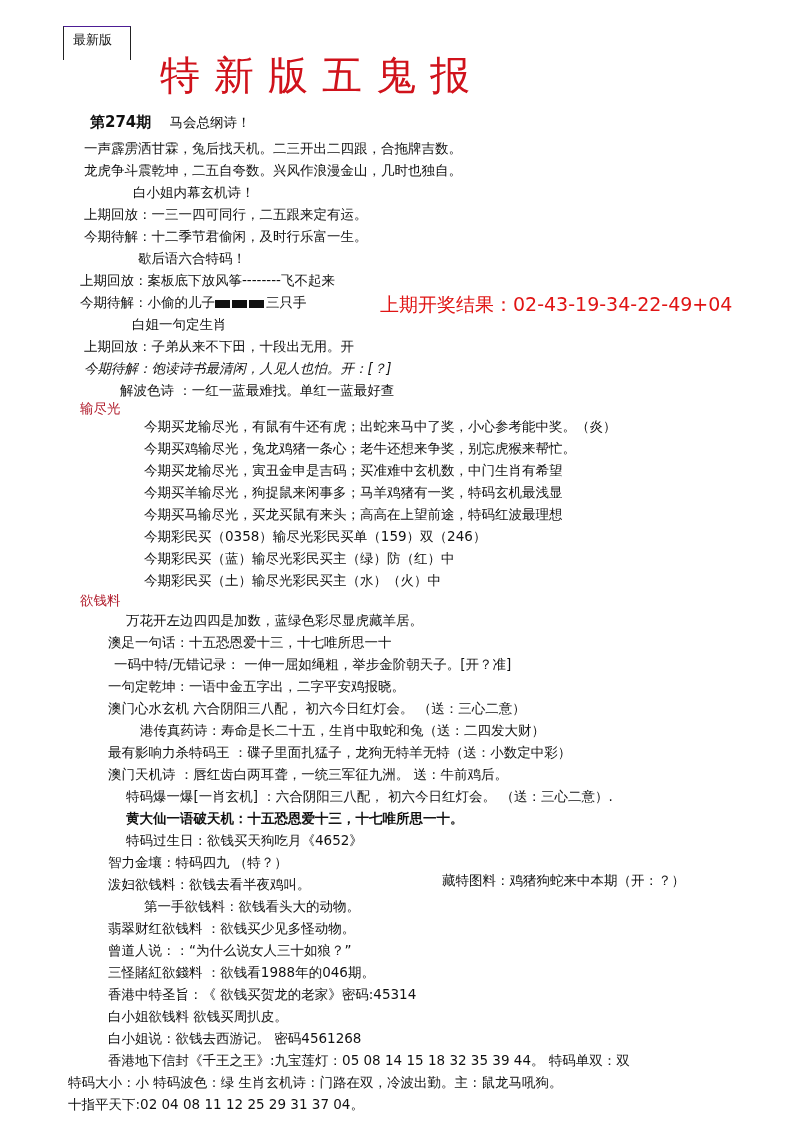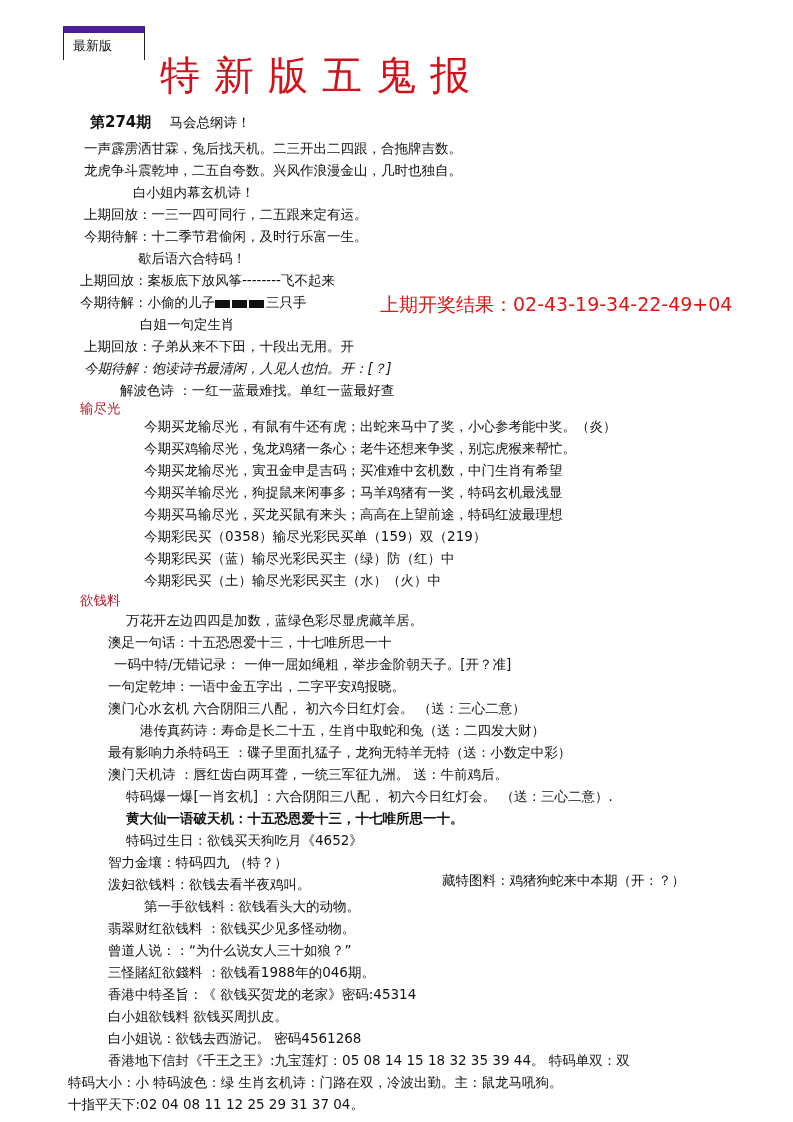--- a/index.html
+++ b/index.html
@@ -2,22 +2,22 @@
 <html><head>
   <meta charset="utf-8">
   <style>
     html, body { margin: 0; padding: 0; background: #ffffff; }
     body {
       width: 793px; height: 1122px; position: relative; overflow: hidden;
       font-family: "DejaVu Sans", "Liberation Sans", sans-serif;
       color: #111111;
     }
     .badge-box {
-      position: absolute; left: 63px; top: 26px; width: 82px; height: 34px;
-      border-left: 1px solid #222; border-top: 7px solid #4c1d95; border-right: 1px solid #222;
+      position: absolute; left: 63px; top: 26px; width: 68px; height: 34px;
+      border-left: 1px solid #222; border-top: 1px solid #4c1d95; border-right: 1px solid #222;
       box-sizing: border-box;
     }
     .badge-text {
       position: absolute; left: 9px; top: 4px; font-size: 13px; color: #111;
     }
     .title {
       position: absolute; left: 160px; top: 48px; font-size: 40px;
       color: #d0121b; letter-spacing: 14px; white-space: nowrap;
       font-family: Liberation Sans, sans-serif;
     }
@@ -51,40 +51,40 @@
 </div>
 
 <div id="lines">
     <div class="line" style="left: 84px; top: 138px;">一声霹雳洒甘霖，兔后找天机。二三开出二四跟，合拖牌吉数。</div>
     <div class="line" style="left: 84px; top: 160px;">龙虎争斗震乾坤，二五自夸数。兴风作浪漫金山，几时也独自。</div>
     <div class="line" style="left: 133px; top: 182px;">白小姐内幕玄机诗！</div>
     <div class="line" style="left: 84px; top: 204px;">上期回放：一三一四可同行，二五跟来定有运。</div>
     <div class="line" style="left: 84px; top: 226px;">今期待解：十二季节君偷闲，及时行乐富一生。</div>
     <div class="line" style="left: 138px; top: 248px;">歇后语六合特码！</div>
     <div class="line" style="left: 80px; top: 270px;">上期回放：案板底下放风筝--------飞不起来</div>
-    <div class="line" style="left: 140px; top: 314px;">白姐一句定生肖</div>
+    <div class="line" style="left: 132px; top: 314px;">白姐一句定生肖</div>
     <div class="line" style="left: 84px; top: 336px;">上期回放：子弟从来不下田，十段出无用。开</div>
     <div class="line" style="left: 84px; top: 358px; font-style: italic;">今期待解：饱读诗书最清闲，人见人也怕。开：[？]</div>
     <div class="line" style="left: 120px; top: 380px;">解波色诗 ：一红一蓝最难找。单红一蓝最好查</div>
   </div>
 
 <div class="line" style="left:80px; top:292px;">
   <span>今期待解：小偷的儿子</span><span class="bars"><span></span><span></span><span></span></span><span>三只手</span>
 </div>
 
 <div class="result">上期开奖结果：02-43-19-34-22-49+04</div>
 
 <div class="line section-head" style="left:80px; top:398px;">输尽光</div>
 <div id="sjg">
     <div class="line" style="left: 144px; top: 416px;">今期买龙输尽光，有鼠有牛还有虎；出蛇来马中了奖，小心参考能中奖。（炎）</div>
     <div class="line" style="left: 144px; top: 438px;">今期买鸡输尽光，兔龙鸡猪一条心；老牛还想来争奖，别忘虎猴来帮忙。</div>
     <div class="line" style="left: 144px; top: 460px;">今期买龙输尽光，寅丑金申是吉码；买准难中玄机数，中门生肖有希望</div>
     <div class="line" style="left: 144px; top: 482px;">今期买羊输尽光，狗捉鼠来闲事多；马羊鸡猪有一奖，特码玄机最浅显</div>
     <div class="line" style="left: 144px; top: 504px;">今期买马输尽光，买龙买鼠有来头；高高在上望前途，特码红波最理想</div>
-    <div class="line" style="left: 144px; top: 526px;">今期彩民买（0358）输尽光彩民买单（159）双（219）</div>
+    <div class="line" style="left: 144px; top: 526px;">今期彩民买（0358）输尽光彩民买单（159）双（246）</div>
     <div class="line" style="left: 144px; top: 548px;">今期彩民买（蓝）输尽光彩民买主（绿）防（红）中</div>
     <div class="line" style="left: 144px; top: 570px;">今期彩民买（土）输尽光彩民买主（水）（火）中</div>
   </div>
 
 <div class="line section-head" style="left:80px; top:590px;">欲钱料</div>
 <div id="yql">
     <div class="line" style="left: 126px; top: 610px;">万花开左边四四是加数，蓝绿色彩尽显虎藏羊居。</div>
     <div class="line" style="left: 108px; top: 632px;">澳足一句话：十五恐恩爱十三，十七唯所思一十</div>
     <div class="line" style="left: 114px; top: 654px;">一码中特/无错记录： 一伸一屈如绳粗，举步金阶朝天子。[开？准]</div>
     <div class="line" style="left: 108px; top: 676px;">一句定乾坤：一语中金五字出，二字平安鸡报晓。</div>

